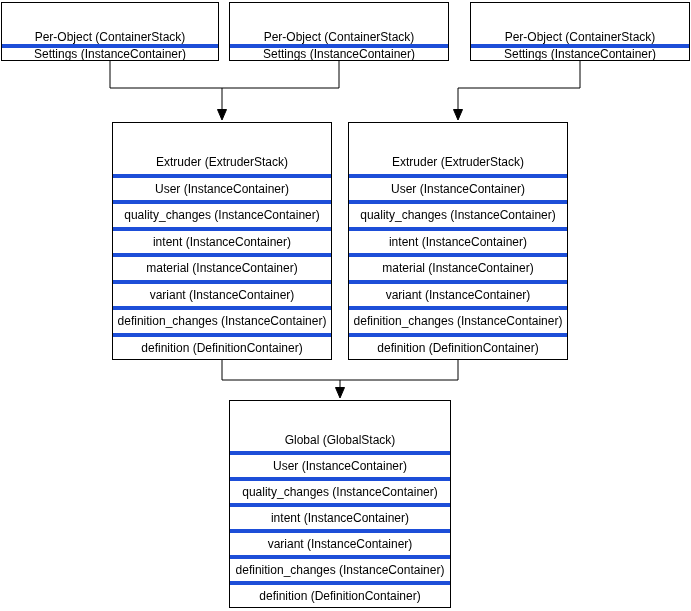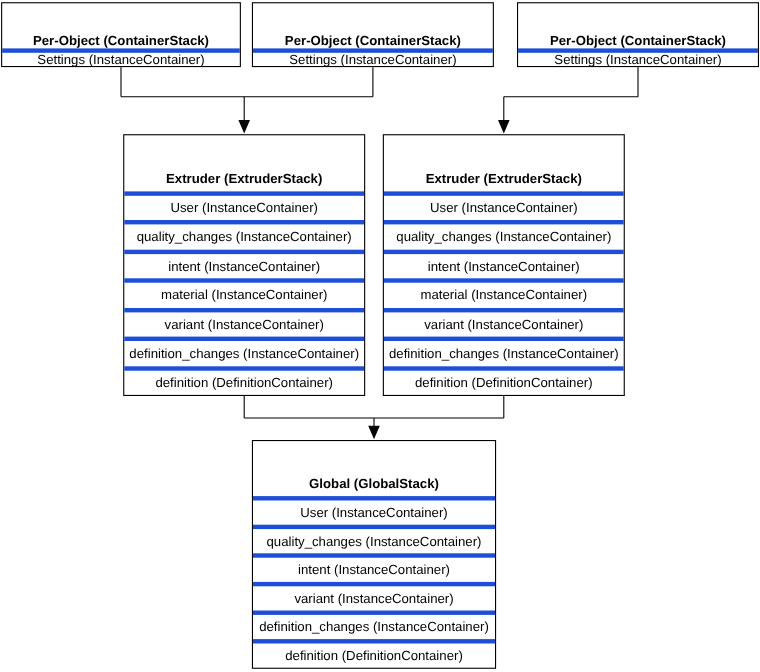--- a/index.html
+++ b/index.html
@@ -38,21 +38,21 @@
     justify-content: center;
     font-size: 12px;
     line-height: 1;
     white-space: nowrap;
     overflow: hidden;
   }
   .stack > div + div {
     border-top: 4px solid #1d4ed8;
   }
   .stack > .hdr {
-    font-weight: 700;
+    font-weight: 400;
     margin-top: 28px;
   }
 </style>
 </head>
 <body>
 
 <div class="canvas">
 
   <svg class="connectors" viewBox="0 0 691 611" xmlns="http://www.w3.org/2000/svg">
 

